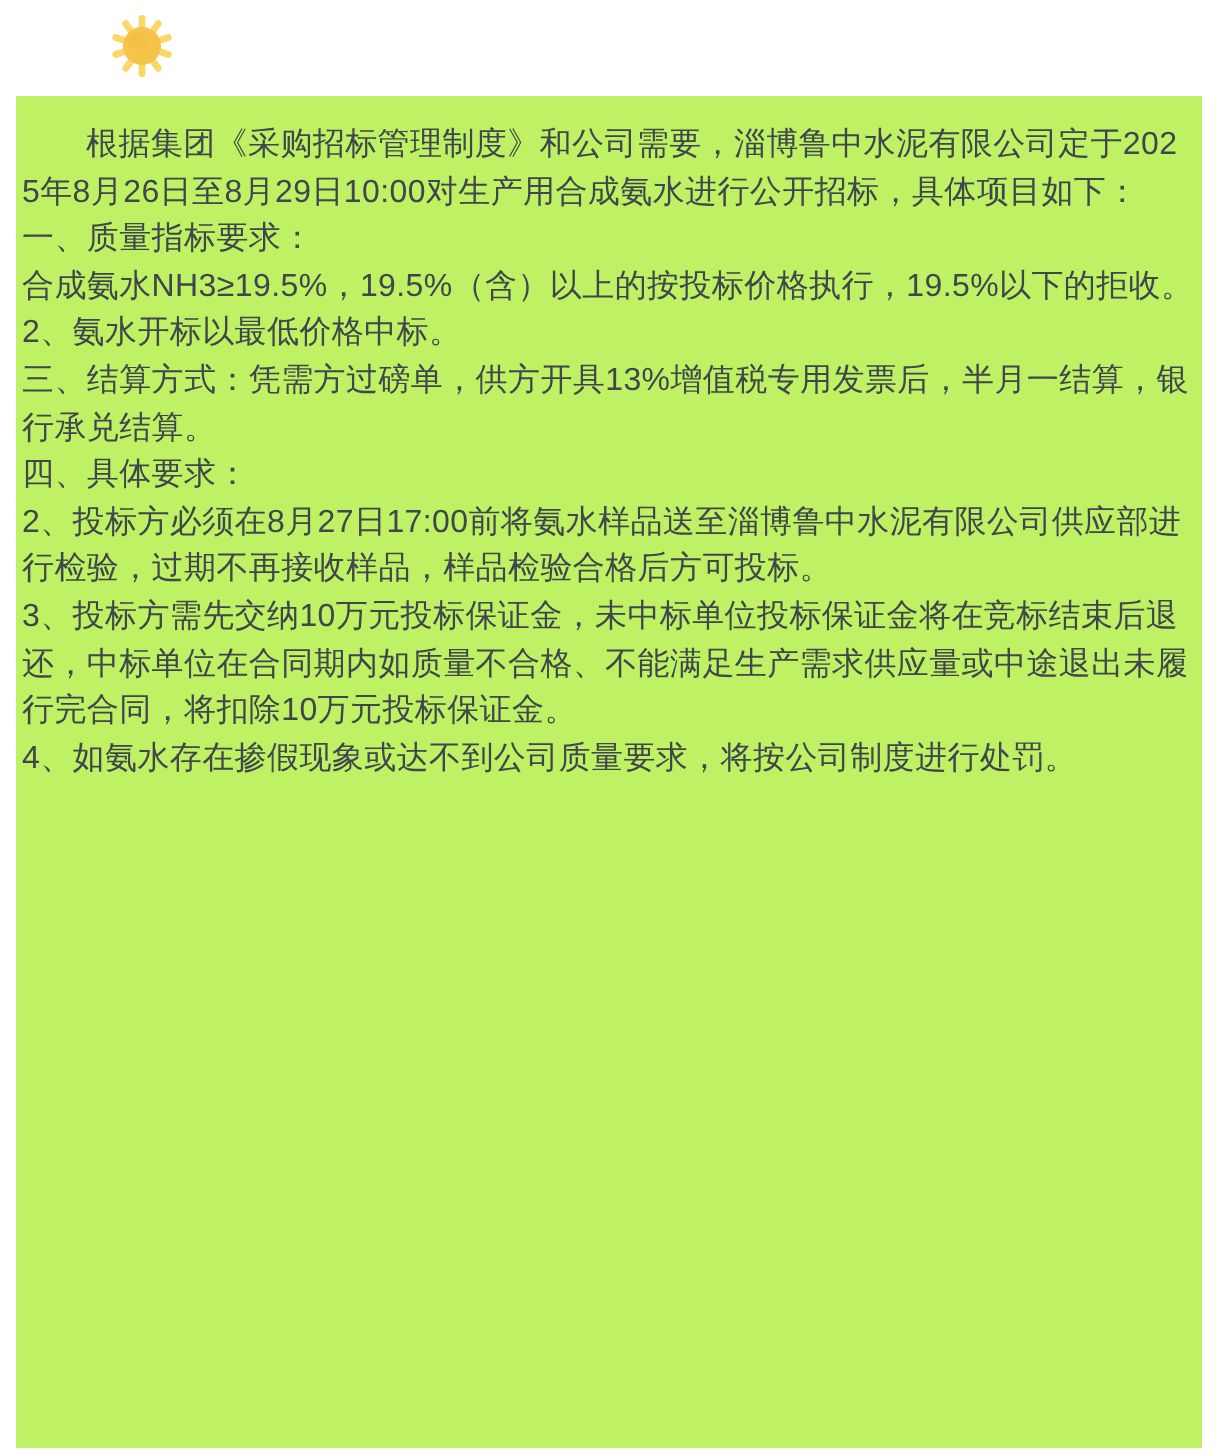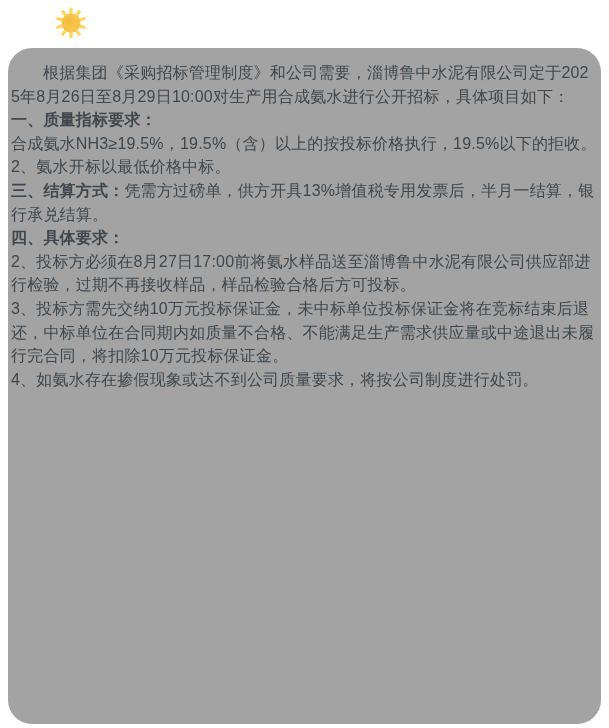--- a/index.html
+++ b/index.html
@@ -22,35 +22,34 @@
   }
   .sun {
     position: absolute;
     left: 55px;
     top: 6px;
   }
   .content {
     margin: 0 8px;
     box-sizing: border-box;
     min-height: 676px;
-    background: #a3a3a3;
+    background: #bef264;
     padding: 13px 4px 4px 3px;
     color: #40464B;
     font-size: 16px;
     line-height: 23.6px;
     letter-spacing: 0.2px;
-    border-radius: 24px;
   }
   .para {
     margin: 0;
     word-break: break-all;
   }
-  .para.heading { font-weight: 700; }
+  .para.heading { font-weight: 400; }
   .para.indent { text-indent: 2em; }
-  .para strong { font-weight: 700; }
+  .para strong { font-weight: 400; }
 </style>
 </head>
 <body>
 
 <div class="page">
 
   <div class="header">
     <svg class="sun" width="32" height="34" viewBox="0 0 32 32" aria-hidden="true">
       <g fill="#FBD768">
         <g transform="rotate(0 16 16)">

